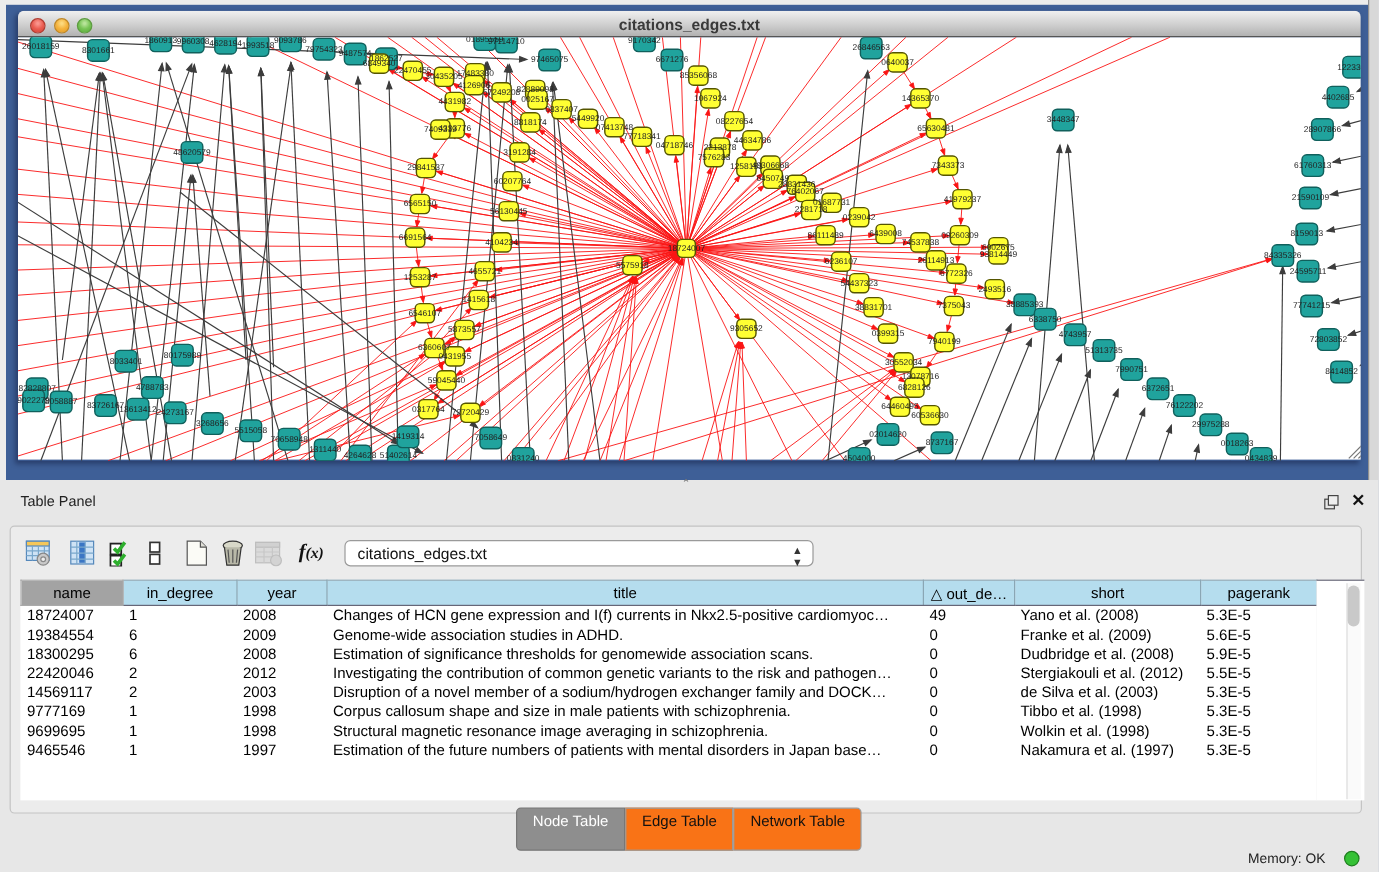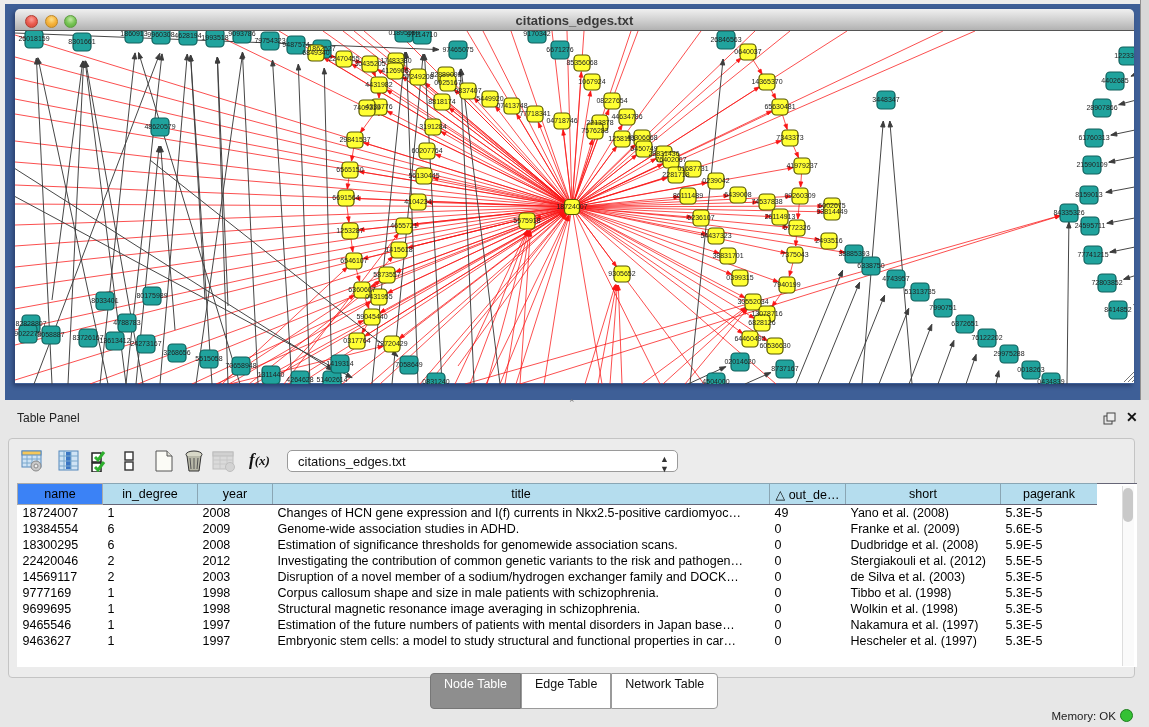--- a/index.html
+++ b/index.html
@@ -13,28 +13,28 @@
 .tl.o{left:30px;background:radial-gradient(circle at 50% 32%,#fcd97e 8%,#f5b23b 50%,#dd9929);border:1px solid #bf8726}
 .tl.g{left:49px;background:radial-gradient(circle at 50% 32%,#b8e49a 8%,#77c455 50%,#57a83a);border:1px solid #5d9c40}
 .canvas{position:absolute;left:0;top:22px;width:1119px;height:352px;background:#fff}
 .panel{position:absolute;left:0;top:400px;width:1149px;height:327px;background:#e7e7e7}
 .ptitle{position:absolute;left:17px;top:411px;font-size:12px;color:#222}
 .pframe{position:absolute;left:8px;top:438px;width:1127px;height:240px;background:#ececec;border:1px solid #c4c4c4;border-radius:4px}
 .combo{position:absolute;left:287px;top:450px;width:391px;height:22px;background:#fff;border:1px solid #9a9a9a;border-radius:5px;font-size:13px;color:#111;padding:3px 0 0 10px}
 .stepper{position:absolute;right:8px;top:3px;font-size:9px;color:#333;letter-spacing:0}
 table{position:absolute;left:17px;top:483px;border-collapse:collapse;font-size:12.5px;color:#000;table-layout:fixed;width:1080px}
 th{height:21px;font-weight:normal;font-size:12.5px;background:#b5ddee;border:1px solid #8aa6b4;border-bottom:1px solid #667;padding:0}
-th.gray{background:#3b82f6;border-color:#aaa}
+th.gray{background:#a3a3a3;border-color:#aaa}
 td{height:16px;padding:0 0 0 5px;white-space:nowrap;overflow:hidden}
 .c1{width:85px}.c2{width:95px}.c3{width:75px}.c4{width:497px}.c5{width:76px}.c6{width:155px}.c7{width:97px}
 .tabs{position:absolute;left:430px;top:673px;height:36px;display:flex;font-size:12.5px}
-.tab{padding:2px 13px 0;border:1px solid #9a9a9a;background:#ffffff;color:#111;line-height:17px}
+.tab{padding:2px 13px 0;border:1px solid #9a9a9a;background:#f97316;color:#111;line-height:17px}
 .tab.sel{background:#8e8e8e;color:#fff;border-radius:4px 0 0 4px;border-color:#777}
 .tab.last{border-radius:0 4px 4px 0}
-.mem{position:absolute;left:1040px;width:76px;text-align:right;top:710px;font-size:11.5px;color:#222}
+.mem{position:absolute;left:1040px;width:76px;text-align:left;top:710px;font-size:11.5px;color:#222}
 .dot{position:absolute;left:1120px;top:709px;width:13px;height:13px;border-radius:50%;background:#35c135;border:1px solid #1e7e1e}
 .scroll{position:absolute;left:1122px;top:486px;width:12px;height:180px;background:#fafafa;border-left:1px solid #ddd}
 .thumb{position:absolute;left:1123px;top:488px;width:10px;height:34px;background:#c9c9c9;border-radius:5px}
 .icon{position:absolute;top:450px}
 .resize{position:absolute;left:1103px;top:412px;width:13px;height:13px}
 .closex{position:absolute;left:1126px;top:409px;font-size:14px;font-weight:bold;color:#111}
 </style></head><body>
 <div class="topgray"></div>
 <div class="blue"></div>
 <div class="rightstrip"></div>
@@ -884,29 +884,20 @@
       </tr>
       <tr>
         <td class="c1">9465546</td>
         <td class="c2">1</td>
         <td class="c3">1997</td>
         <td class="c4">Estimation of the future numbers of patients with mental disorders in Japan base…</td>
         <td class="c5">0</td>
         <td class="c6">Nakamura et al. (1997)</td>
         <td class="c7">5.3E-5</td>
       </tr>
-      <tr>
-        <td class="c1">9463627</td>
-        <td class="c2">1</td>
-        <td class="c3">1997</td>
-        <td class="c4">Embryonic stem cells: a model to study structural and functional properties in car…</td>
-        <td class="c5">0</td>
-        <td class="c6">Hescheler et al. (1997)</td>
-        <td class="c7">5.3E-5</td>
-      </tr>
 </tbody>
   </table>
 <div style="position:absolute;left:1097px;top:483px;width:40px;height:184px;background:#fff;border-top:1px solid #667"></div>
 <div class="scroll"></div>
 <div class="thumb"></div>
 <div class="tabs">
     <div class="tab sel">Node Table</div>
     <div class="tab">Edge Table</div>
     <div class="tab last">Network Table</div>
   </div>

